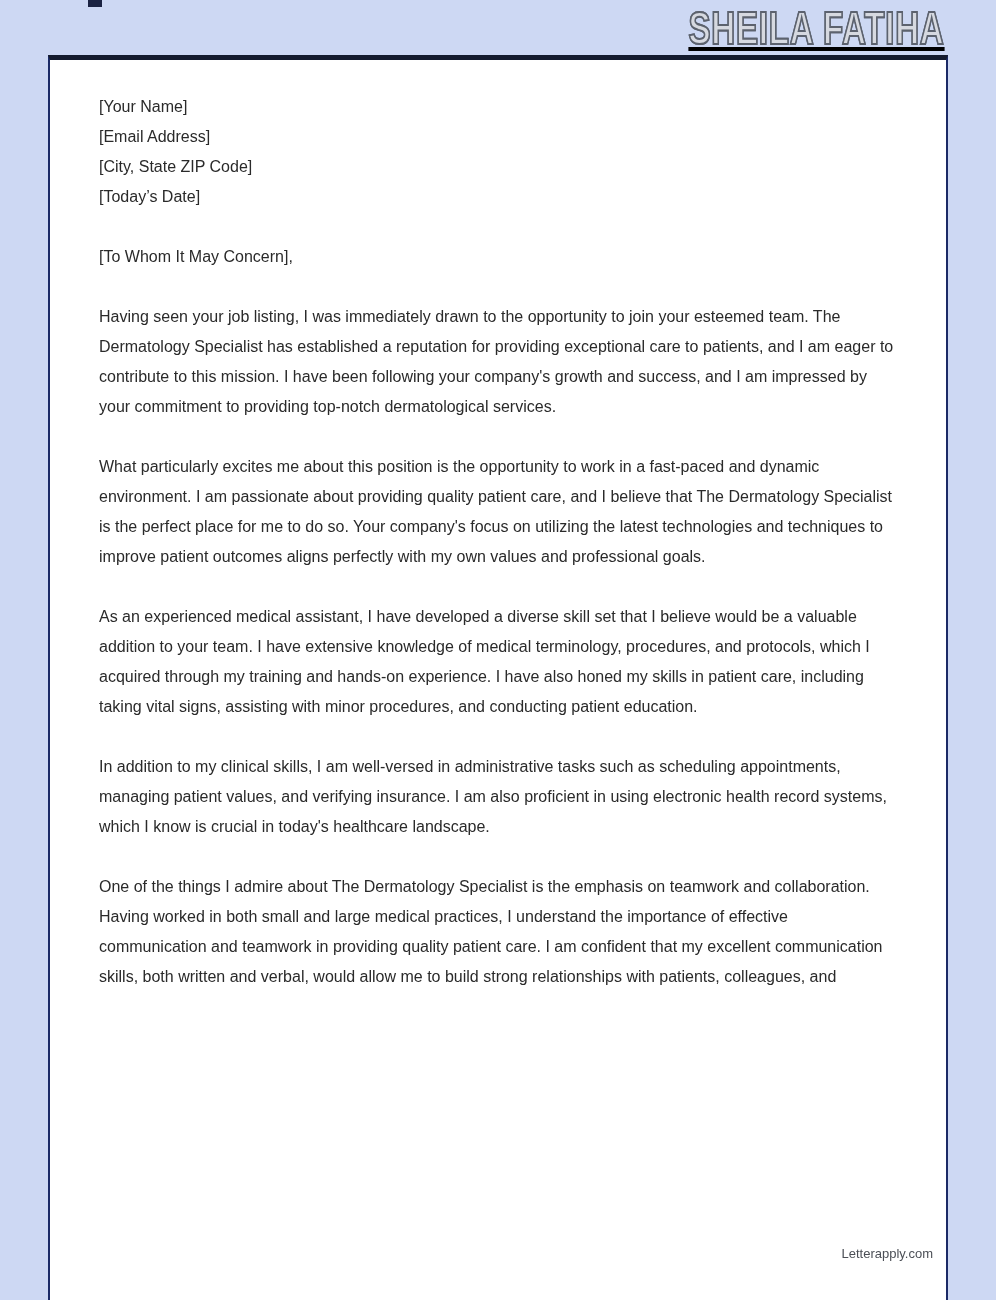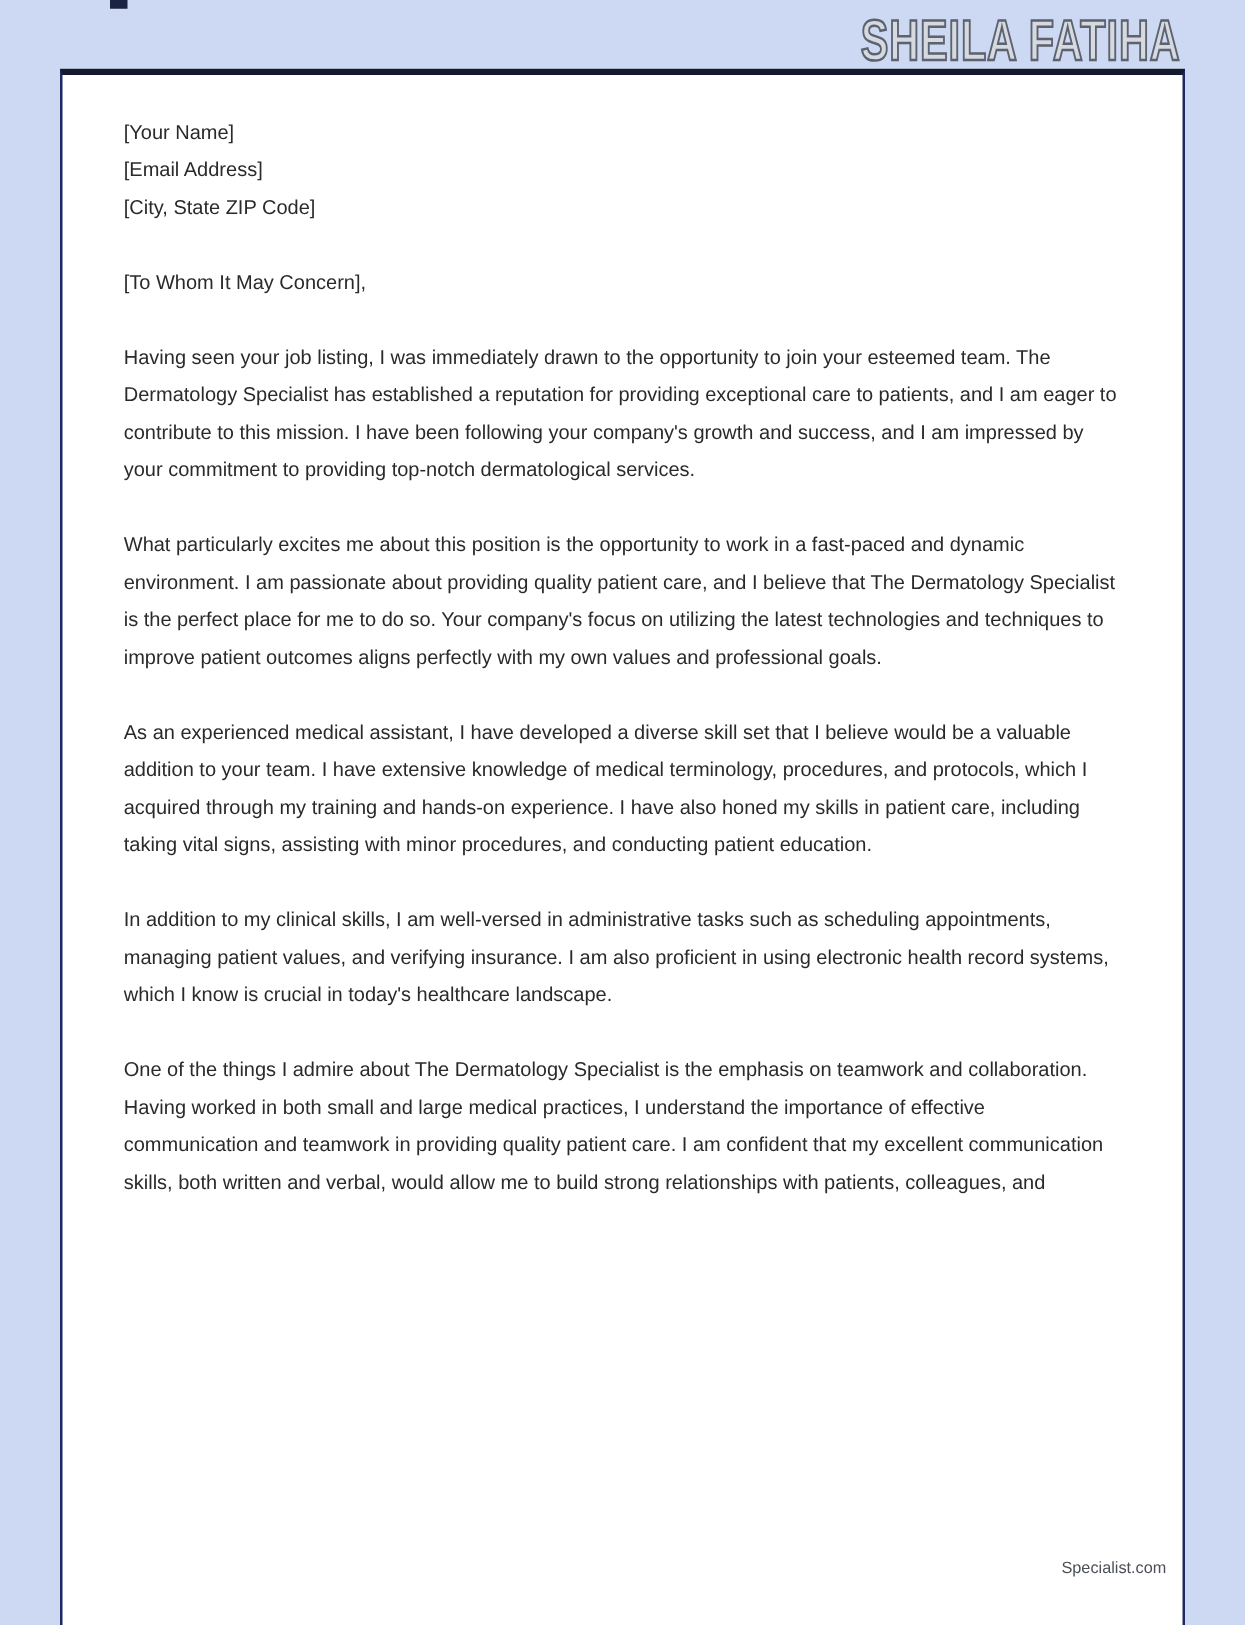--- a/index.html
+++ b/index.html
@@ -25,22 +25,23 @@
 
     
     .letterhead {
       position: absolute;
       top: 0;
       left: 48px;
       right: 48px;
       height: 56px;
       display: flex;
       justify-content: flex-end;
-      align-items: flex-end;
+      align-items: center;
       overflow: visible;
+      text-decoration: underline;
     }
     .letterhead h1 {
       margin: 0 4px 1px 0;
       font-size: 46px;
       line-height: 1;
       font-weight: 700;
       text-transform: uppercase;
       letter-spacing: 1px;
       color: #d6d9e0;
       -webkit-text-stroke: 2px #5c626e;
@@ -95,26 +96,27 @@
   <h1>SHEILA FATIHA</h1>
 </header>
 
 <main class="page">
   <div class="body-text">
 
     <div class="sender">
       <p>[Your Name]</p>
       <p>[Email Address]</p>
       <p>[City, State ZIP Code]</p>
+      <p>[Today’s Date]</p>
     </div>
 
     <p class="salutation">[To Whom It May Concern],</p>
 
     <p class="para">Having seen your job listing, I was immediately drawn to the opportunity to join your esteemed team. The Dermatology Specialist has established a reputation for providing exceptional care to patients, and I am eager to contribute to this mission. I have been following your company's growth and success, and I am impressed by your commitment to providing top-notch dermatological services.</p>
     <p class="para">What particularly excites me about this position is the opportunity to work in a fast-paced and dynamic environment. I am passionate about providing quality patient care, and I believe that The Dermatology Specialist is the perfect place for me to do so. Your company's focus on utilizing the latest technologies and techniques to improve patient outcomes aligns perfectly with my own values and professional goals.</p>
     <p class="para">As an experienced medical assistant, I have developed a diverse skill set that I believe would be a valuable addition to your team. I have extensive knowledge of medical terminology, procedures, and protocols, which I acquired through my training and hands-on experience. I have also honed my skills in patient care, including taking vital signs, assisting with minor procedures, and conducting patient education.</p>
     <p class="para">In addition to my clinical skills, I am well-versed in administrative tasks such as scheduling appointments, managing patient values, and verifying insurance. I am also proficient in using electronic health record systems, which I know is crucial in today's healthcare landscape.</p>
     <p class="para">One of the things I admire about The Dermatology Specialist is the emphasis on teamwork and collaboration. Having worked in both small and large medical practices, I understand the importance of effective communication and teamwork in providing quality patient care. I am confident that my excellent communication skills, both written and verbal, would allow me to build strong relationships with patients, colleagues, and</p>
 
   </div>
 </main>
 
-<div class="watermark">Specialist.com</div>
+<div class="watermark">Letterapply.com</div>
 
 </body></html>

